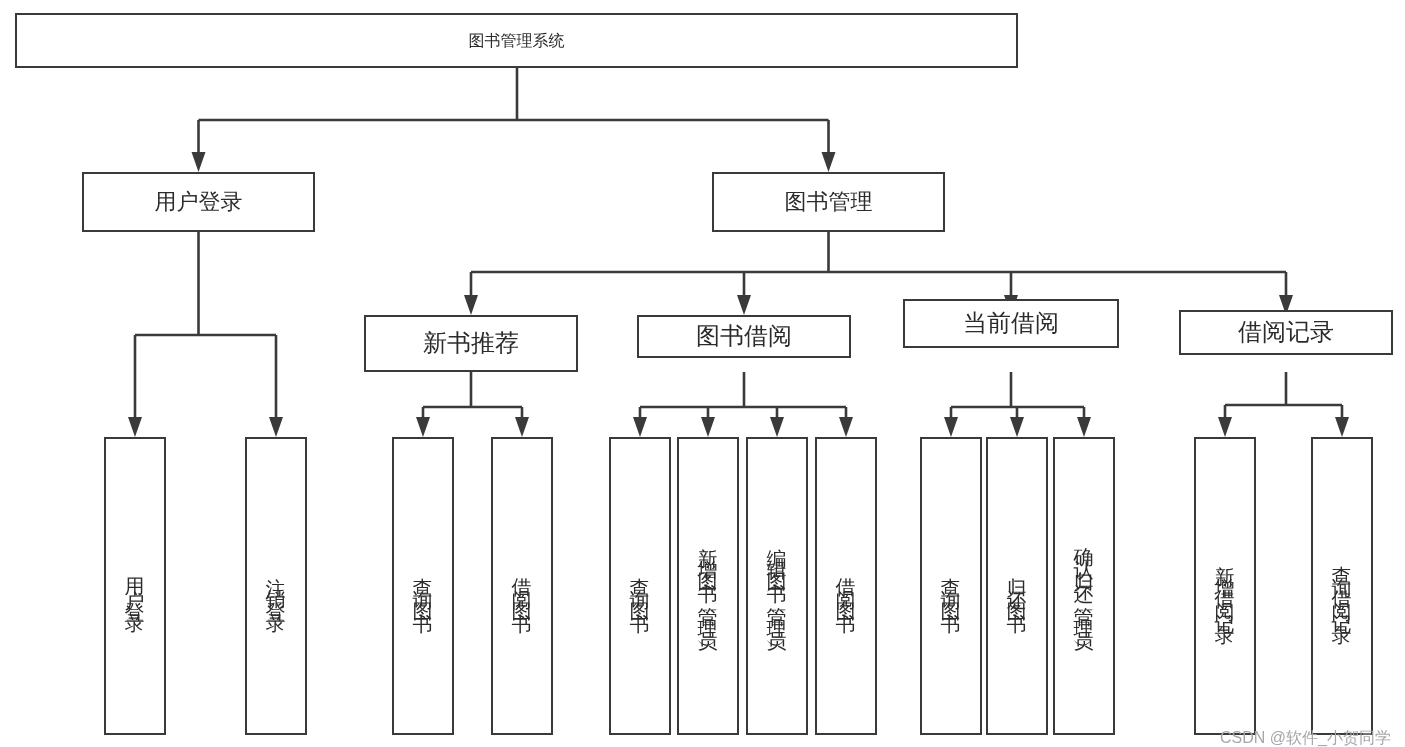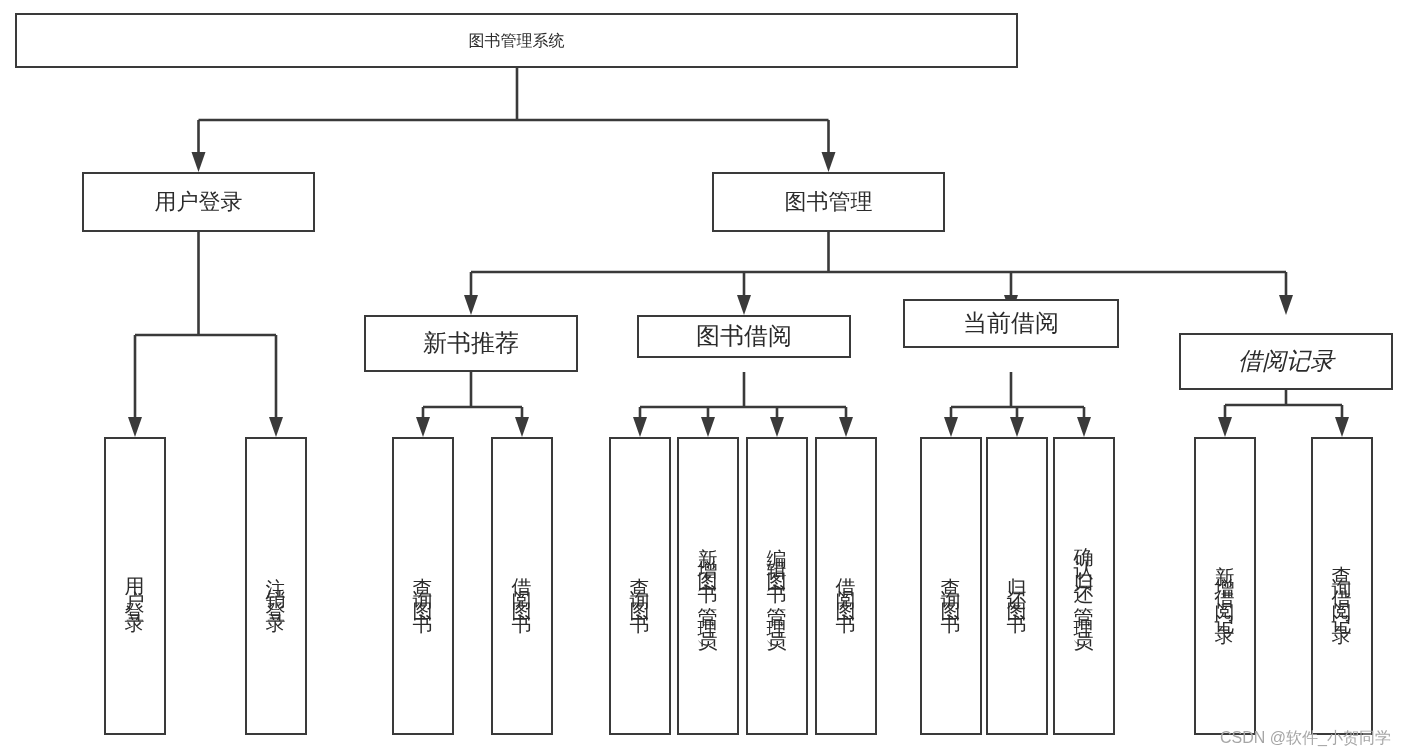--- a/index.html
+++ b/index.html
@@ -121,21 +121,21 @@
 
   <div class="node lvl3" style="left:364px; top:315px; width:214px; height:57px;">
     <span>新书推荐</span>
   </div>
   <div class="node lvl3" style="left:637px; top:315px; width:214px; height:43px;">
     <span>图书借阅</span>
   </div>
   <div class="node lvl3" style="left:903px; top:299px; width:216px; height:49px;">
     <span>当前借阅</span>
   </div>
-  <div class="node lvl3" style="left:1179px; top:333px; width:214px; height:57px;font-style:italic;">
+  <div class="node lvl3" style="left:1179px; top:310px; width:214px; height:45px;">
     <span>借阅记录</span>
   </div>
 
   <div class="node leaf" style="left:104px; top:437px; width:62px; height:298px;">
     <span class="vlabel">用户登录</span>
   </div>
   <div class="node leaf" style="left:245px; top:437px; width:62px; height:298px;">
     <span class="vlabel">注销登录</span>
   </div>
 

